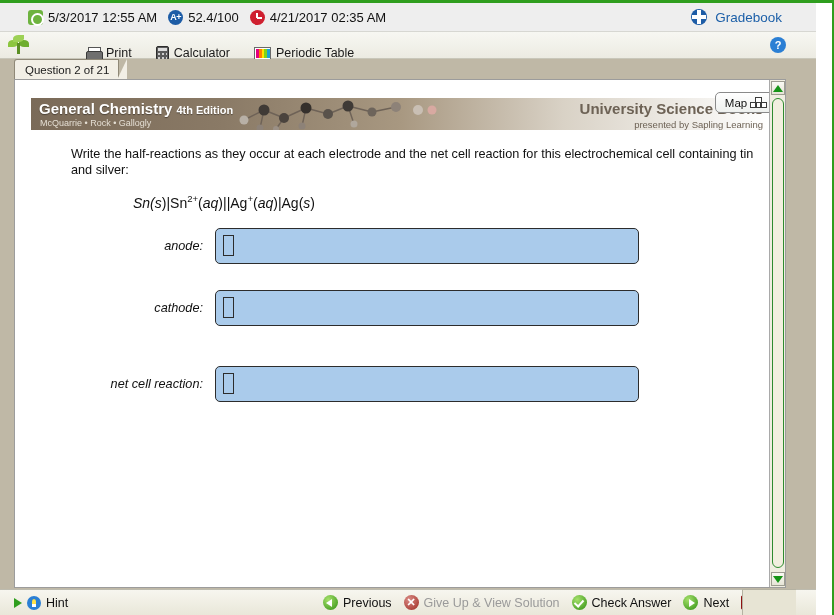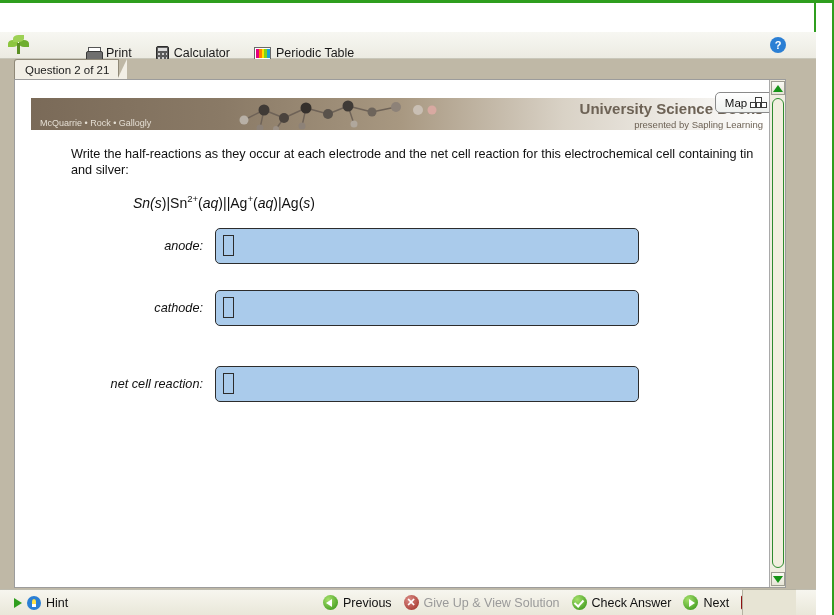--- a/index.html
+++ b/index.html
@@ -395,20 +395,34 @@
 </style>
 </head>
 <body>
 
 <div id="app">
 
   <div class="frame-top"></div>
   <div class="frame-right-1"></div>
   <div class="frame-right-2"></div>
 
+  <div class="topbar">
+    <div class="topbar-left">
+      <span class="ico ico-clock-green"></span>
+      <span class="txt">5/3/2017 12:55 AM</span>
+      <span class="ico ico-grade">A+</span>
+      <span class="txt">52.4/100</span>
+      <span class="ico ico-clock-red"></span>
+      <span class="txt">4/21/2017 02:35 AM</span>
+    </div>
+    <div class="topbar-right">
+      <span class="ico ico-gradebook"></span>
+      <a class="gradebook-link" href="#">Gradebook</a>
+    </div>
+  </div>
 
   <div class="toolbar">
     <span class="leaf-logo">
       <i></i>
         <i></i>
         <i></i>
         <i></i>
     </span>
     <span class="tool-sep"></span>
 
@@ -465,20 +479,23 @@
           <circle cx="146" cy="14" r="4.5" fill="#6d645b"></circle>
           <circle cx="170" cy="9" r="5" fill="#8d8278"></circle>
           <circle cx="34" cy="30" r="3.5" fill="#8d8278"></circle>
           <circle cx="50" cy="31" r="3" fill="#9b9086"></circle>
           <circle cx="76" cy="28" r="3.5" fill="#8d8278"></circle>
           <circle cx="128" cy="26" r="3.5" fill="#b0a79c"></circle>
           <circle cx="192" cy="12" r="5" fill="#c9bfb4"></circle>
           <circle cx="206" cy="12" r="4.5" fill="#d8a9a1"></circle>
         </g>
       </svg>
+      <div class="banner-title">
+        <span>General Chemistry</span><span class="banner-edition">4th Edition</span>
+      </div>
       <div class="banner-authors">McQuarrie • Rock • Gallogly</div>
       <div class="banner-pub">University Science Books</div>
       <div class="banner-sub">presented by Sapling Learning</div>
     </div>
 
     <div class="map-btn">
       <span>Map</span>
       <span class="ico-map">
           <i></i>
           <i></i>

